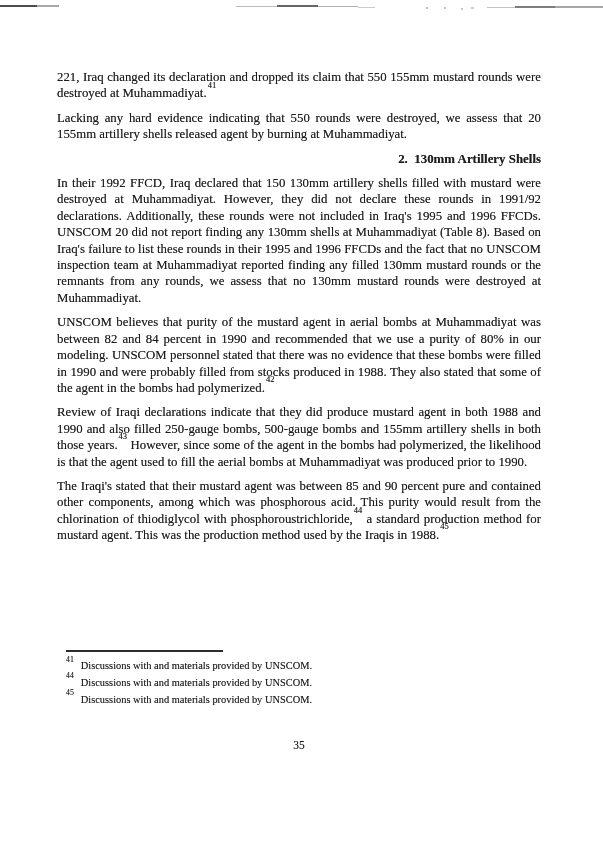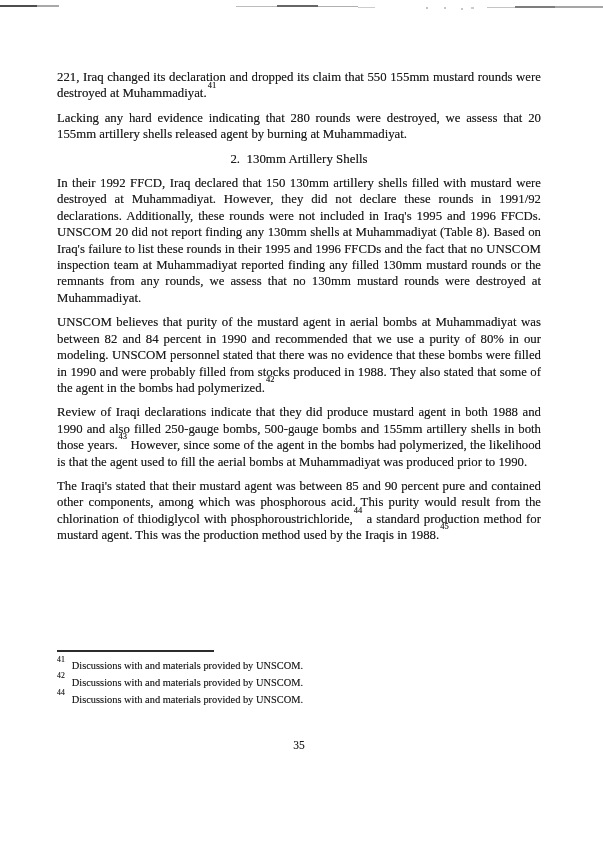--- a/index.html
+++ b/index.html
@@ -23,33 +23,33 @@
     width: 484px;
     font-size: 12.8px;
     line-height: 16.4px;
     text-align: justify;
     text-shadow: 0 0 0.35px rgba(20,20,20,0.55);
   }
   .content p { margin: 0 0 8px 0; }
   .content h3 {
     margin: 6px 0 8px 0;
     font-size: 12.9px;
-    font-weight: normal;
-    text-align: center;
+    font-weight: bold;
+    text-align: right;
   }
   sup.fnref {
     font-size: 8.5px;
     line-height: 0;
     position: relative;
     top: -4.5px;
     margin-left: 1px;
   }
   .footnotes {
     position: absolute;
-    left: 57px;
+    left: 66px;
     top: 650px;
     width: 484px;
     font-size: 10.4px;
     line-height: 13.4px;
     text-shadow: 0 0 0.3px rgba(20,20,20,0.5);
   }
   .fn-rule {
     width: 157px;
     height: 2px;
     background: #2c2c2c;
@@ -90,38 +90,38 @@
     <i class="mark" style="left:471px; top:7px; width:3px; height:2px; background:#cccccc;"></i>
     <i class="mark" style="left:487px; top:7px; width:28px; height:1px; background:#c4c4c4;"></i>
     <i class="mark" style="left:515px; top:6px; width:40px; height:2px; background:#7d7d7d;"></i>
     <i class="mark" style="left:555px; top:6px; width:48px; height:2px; background:#a6a6a6;"></i>
   </div>
 
   <div class="content">
 
     <p><span>221, Iraq changed its declaration and dropped its claim that 550 155mm mustard rounds were destroyed at Muhammadiyat.</span><sup class="fnref">41</sup></p>
 
-    <p><span>Lacking any hard evidence indicating that 280 rounds were destroyed, we assess that 20 155mm artillery shells released agent by burning at Muhammadiyat.</span></p>
+    <p><span>Lacking any hard evidence indicating that 550 rounds were destroyed, we assess that 20 155mm artillery shells released agent by burning at Muhammadiyat.</span></p>
 
     <h3>2.&nbsp; 130mm Artillery Shells</h3>
 
     <p><span>In their 1992 FFCD, Iraq declared that 150 130mm artillery shells filled with mustard were destroyed at Muhammadiyat.  However, they did not declare these rounds in 1991/92 declarations.  Additionally, these rounds were not included in Iraq's 1995 and 1996 FFCDs.  UNSCOM 20 did not report finding any 130mm shells at Muhammadiyat (Table 8).  Based on Iraq's failure to list these rounds in their 1995 and 1996 FFCDs and the fact that no UNSCOM inspection team at Muhammadiyat reported finding any filled 130mm mustard rounds or the remnants from any rounds, we assess that no 130mm mustard rounds were destroyed at Muhammadiyat.</span></p>
 
 
 
     <p><span>UNSCOM believes that purity of the mustard agent in aerial bombs at Muhammadiyat was between 82 and 84 percent in 1990 and recommended that we use a purity of 80% in our modeling.  UNSCOM personnel stated that there was no evidence that these bombs were filled in 1990 and were probably filled from stocks produced in 1988.  They also stated that some of the agent in the bombs had polymerized.</span><sup class="fnref">42</sup></p>
 
     <p><span>Review of Iraqi declarations indicate that they did produce mustard agent in both 1988 and 1990 and also filled 250-gauge bombs, 500-gauge bombs and 155mm artillery shells in both those years.</span><sup class="fnref">43</sup><span>  However, since some of the agent in the bombs had polymerized, the likelihood is that the agent used to fill the aerial bombs at Muhammadiyat was produced prior to 1990.</span></p>
 
     <p><span>The Iraqi's stated that their mustard agent was between 85 and 90 percent pure and contained other components, among which was phosphorous acid.  This purity would result from the chlorination of thiodiglycol with phosphoroustrichloride,</span><sup class="fnref">44</sup><span> a standard production method for mustard agent.  This was the production method used by the Iraqis in 1988.</span><sup class="fnref">45</sup></p>
 
   </div>
 
   <div class="footnotes">
     <div class="fn-rule"></div>
     <p class="fn"><sup>41</sup><span>Discussions with and materials provided by UNSCOM.</span></p>
-    <p class="fn"><sup>42</sup><span>Discussions with and materials provided by UNSCOM.</span></p>
     <p class="fn"><sup>44</sup><span>Discussions with and materials provided by UNSCOM.</span></p>
+    <p class="fn"><sup>45</sup><span>Discussions with and materials provided by UNSCOM.</span></p>
   </div>
 
   <div class="page-number">35</div>
 
 </div>
 
 </body></html>

